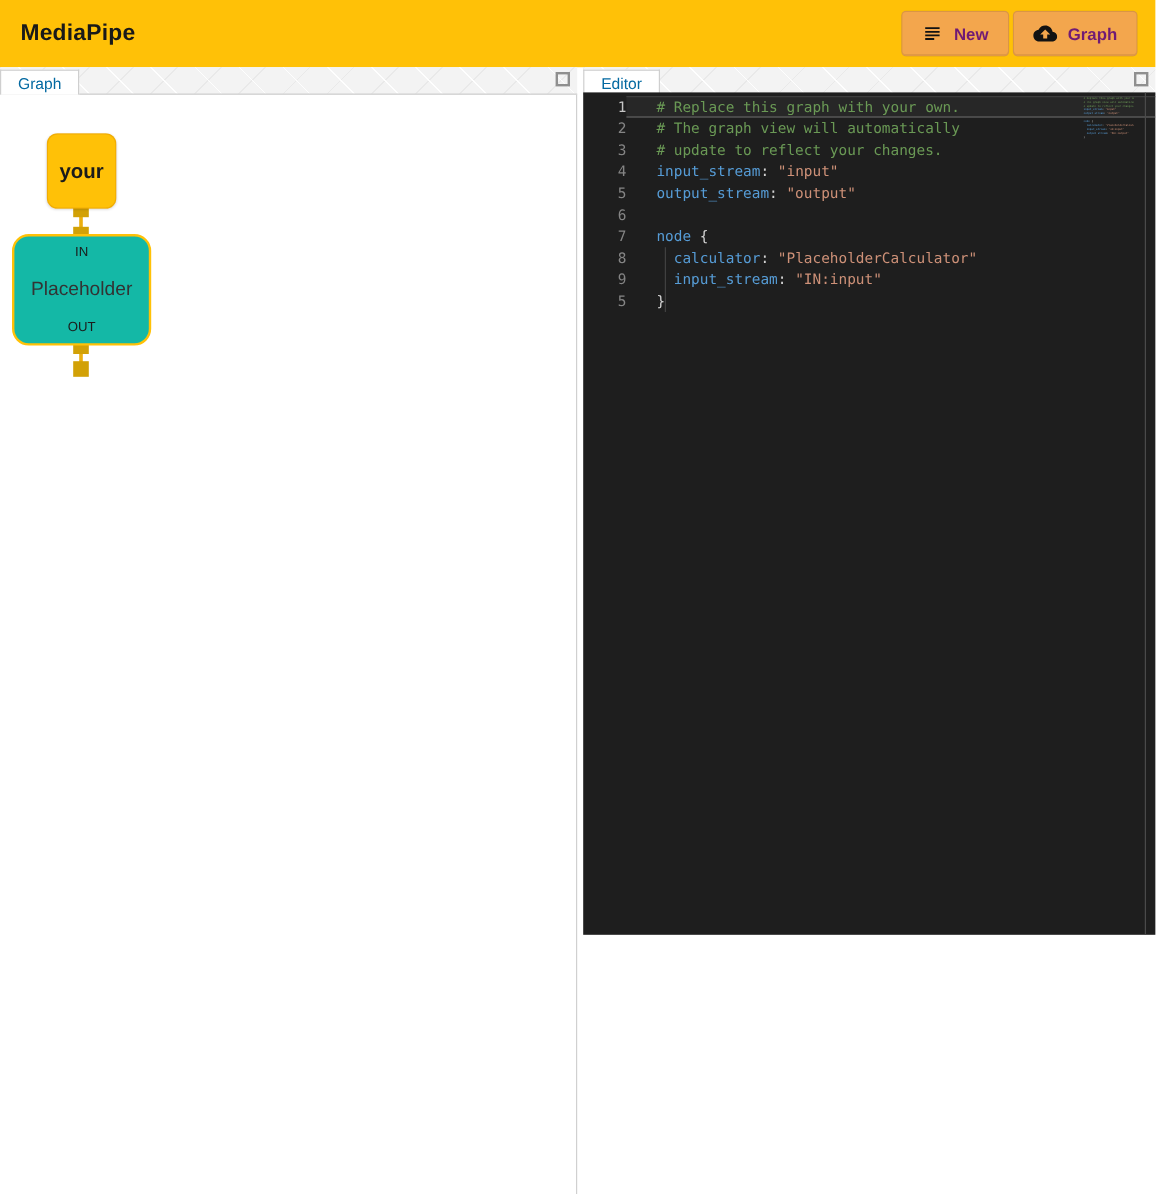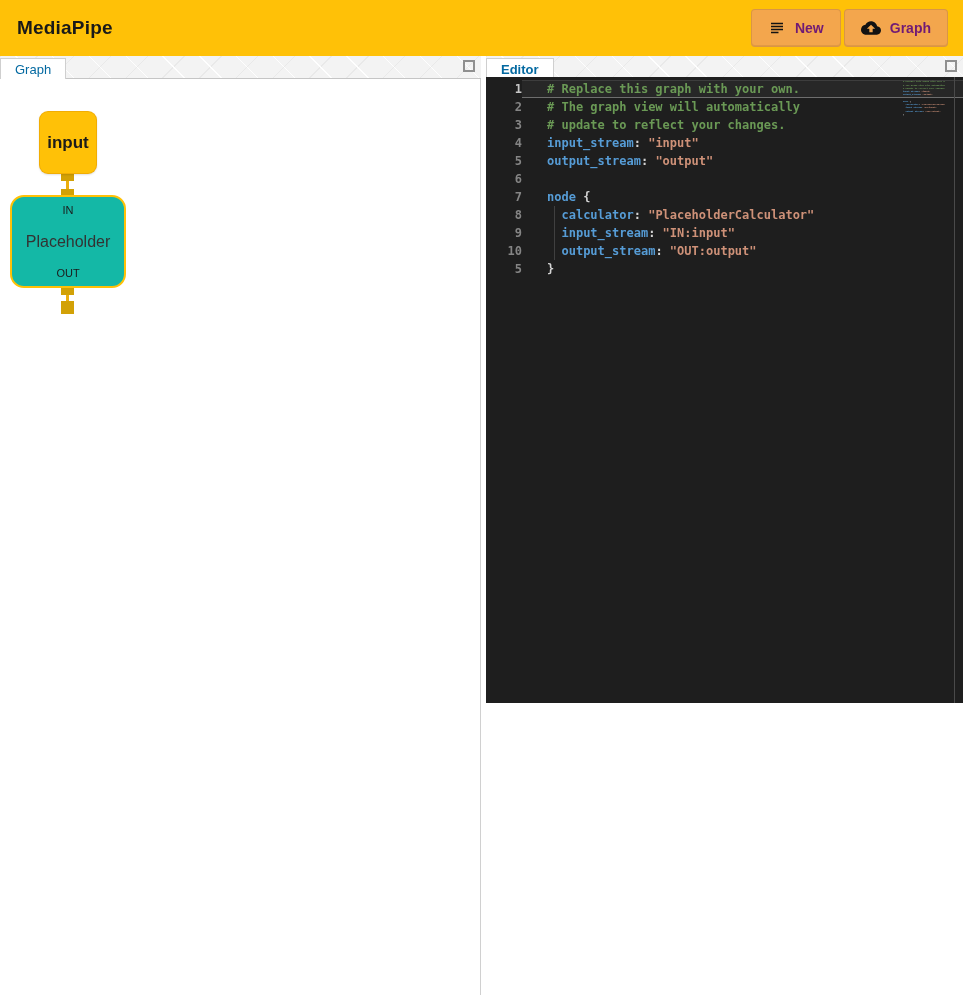--- a/index.html
+++ b/index.html
@@ -56,21 +56,21 @@
   .gnode-calc{
     background:#14b8a6;border:2px solid #FFC107;border-radius:14px;
     flex-direction:column;justify-content:space-between;
     padding:7px 0;cursor:pointer;
   }
   .gnode-calc .port-label{font-size:11px;color:#1b1b1b;}
   .gnode-calc .calc-label{font-size:16px;color:#333;}
   .gedge{position:absolute;width:3px;background:#ECAF0E;}
   .gport{position:absolute;width:13px;height:13px;background:#D2A106;}
   
-  .editor-panel{position:absolute;left:486px;top:56px;width:477px;height:647px;font-weight:bold;}
+  .editor-panel{position:absolute;left:486px;top:56px;width:477px;height:723px;}
   .code-area{
     position:absolute;left:0;right:0;top:21px;bottom:0;background:#1e1e1e;
     font-family:"DejaVu Sans Mono","Liberation Mono",monospace;
     font-size:12px;line-height:18px;padding-top:3px;overflow:hidden;cursor:text;
   }
   .crow{display:flex;height:18px;white-space:pre;}
   .gut{width:36px;text-align:right;color:#858585;flex:none;}
   .ccode{flex:1;padding-left:25px;white-space:pre;}
   .crow.active .gut{color:#c6c6c6;}
   .crow.active .ccode{
@@ -129,21 +129,21 @@
 
     <div class="gedge" style="left:66px;top:95px;height:21px;"></div>
     <div class="gedge" style="left:66px;top:209px;height:19px;"></div>
 
     <div class="gport" style="left:61px;top:89px;"></div>
     <div class="gport" style="left:61px;top:110px;"></div>
     <div class="gport" style="left:61px;top:203px;"></div>
     <div class="gport" style="left:61px;top:222px;"></div>
 
     <div class="gnode gnode-stream" style="left:39px;top:32px;width:58px;height:63px;">
-      <span>input</span>
+      <span>your</span>
     </div>
     <div class="gnode gnode-calc" style="left:10px;top:116px;width:116px;height:93px;">
       <span class="port-label">IN</span>
       <span class="calc-label">Placeholder</span>
       <span class="port-label">OUT</span>
     </div>
   </div>
 </div>
 
 <div class="editor-panel">
@@ -157,21 +157,20 @@
     <div id="code-lines">
         <div class="crow active"><span class="gut">1</span><span class="ccode"><span class="c-comment"># Replace this graph with your own.</span></span></div>
         <div class="crow"><span class="gut">2</span><span class="ccode"><span class="c-comment"># The graph view will automatically</span></span></div>
         <div class="crow"><span class="gut">3</span><span class="ccode"><span class="c-comment"># update to reflect your changes.</span></span></div>
         <div class="crow"><span class="gut">4</span><span class="ccode"><span class="c-key">input_stream</span><span class="c-punct">: </span><span class="c-string">"input"</span></span></div>
         <div class="crow"><span class="gut">5</span><span class="ccode"><span class="c-key">output_stream</span><span class="c-punct">: </span><span class="c-string">"output"</span></span></div>
         <div class="crow"><span class="gut">6</span><span class="ccode"></span></div>
         <div class="crow"><span class="gut">7</span><span class="ccode"><span class="c-key">node</span><span class="c-punct"> {</span></span></div>
         <div class="crow"><span class="gut">8</span><span class="ccode"><span class="c-punct">  </span><span class="c-key">calculator</span><span class="c-punct">: </span><span class="c-string">"PlaceholderCalculator"</span></span></div>
         <div class="crow"><span class="gut">9</span><span class="ccode"><span class="c-punct">  </span><span class="c-key">input_stream</span><span class="c-punct">: </span><span class="c-string">"IN:input"</span></span></div>
-        <div class="crow"><span class="gut">10</span><span class="ccode"><span class="c-punct">  </span><span class="c-key">output_stream</span><span class="c-punct">: </span><span class="c-string">"OUT:output"</span></span></div>
         <div class="crow"><span class="gut">5</span><span class="ccode"><span class="c-punct">}</span></span></div>
       </div>
     <div class="indent-guide"></div>
     <div class="minimap">
       <div class="minimap-inner" id="minimap-inner"><div style="height: 18px;"><span class="c-comment"># Replace this graph with your own.</span></div><div style="height: 18px;"><span class="c-comment"># The graph view will automatically</span></div><div style="height: 18px;"><span class="c-comment"># update to reflect your changes.</span></div><div style="height: 18px;"><span class="c-key">input_stream</span><span class="c-punct">: </span><span class="c-string">"input"</span></div><div style="height: 18px;"><span class="c-key">output_stream</span><span class="c-punct">: </span><span class="c-string">"output"</span></div><div style="height: 18px;"></div><div style="height: 18px;"><span class="c-key">node</span><span class="c-punct"> {</span></div><div style="height: 18px;"><span class="c-punct">  </span><span class="c-key">calculator</span><span class="c-punct">: </span><span class="c-string">"PlaceholderCalculator"</span></div><div style="height: 18px;"><span class="c-punct">  </span><span class="c-key">input_stream</span><span class="c-punct">: </span><span class="c-string">"IN:input"</span></div><div style="height: 18px;"><span class="c-punct">  </span><span class="c-key">output_stream</span><span class="c-punct">: </span><span class="c-string">"OUT:output"</span></div><div style="height: 18px;"><span class="c-punct">}</span></div></div>
     </div>
     <div class="overview-ruler"></div>
   </div>
 </div>
 

